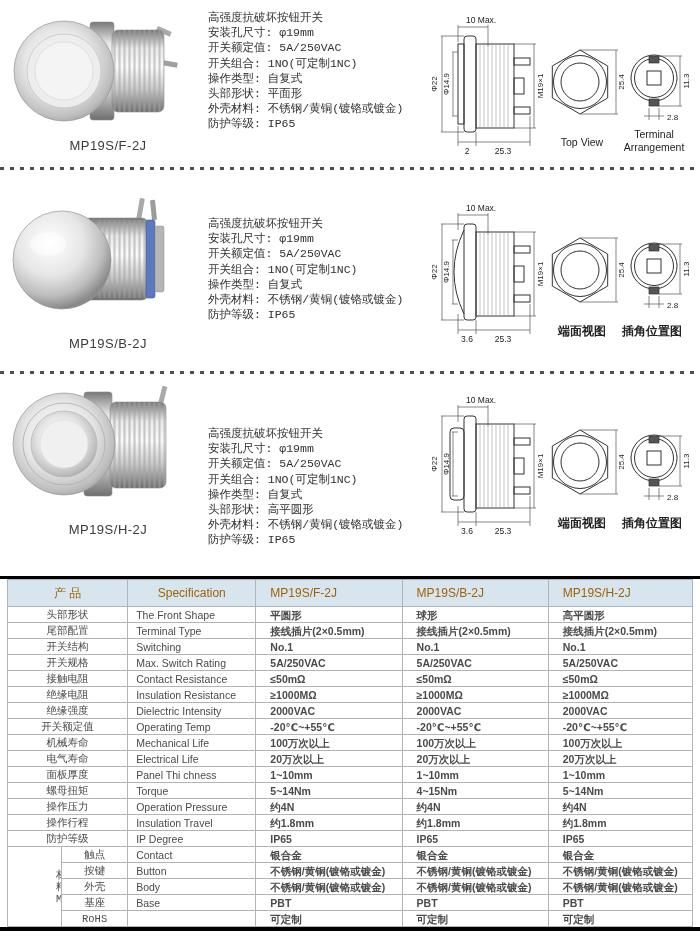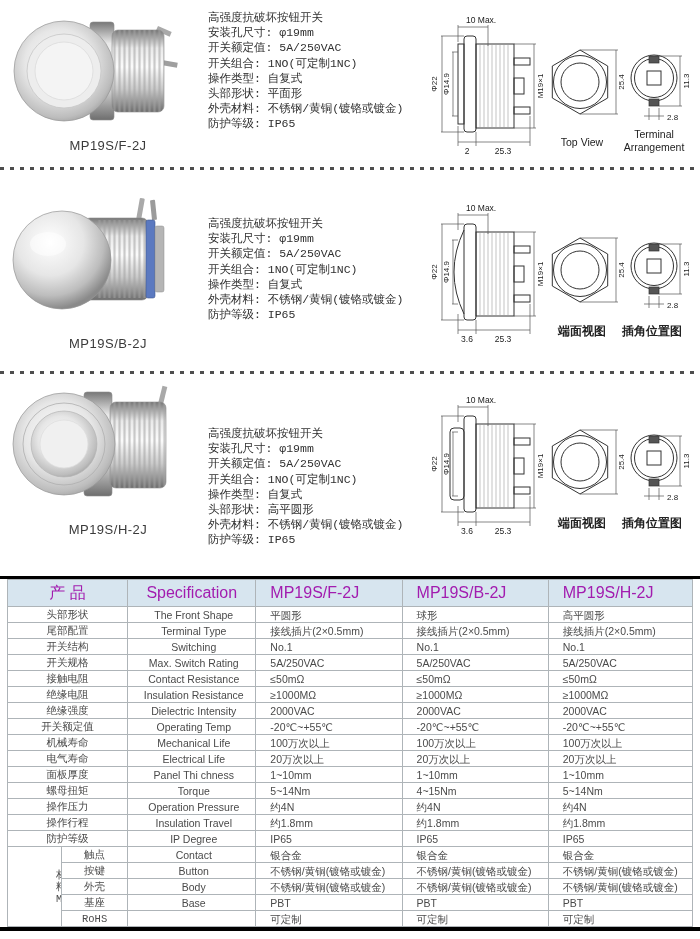--- a/index.html
+++ b/index.html
@@ -22,28 +22,28 @@
     background:repeating-linear-gradient(90deg,#4d4d4d 0 4px,transparent 4px 10px);
   }
   .table-wrap{
     position:absolute;left:0;top:576px;width:700px;box-sizing:border-box;
     border-top:3px solid #000;border-bottom:4px solid #000;padding:0 7px;
     background:#fff;
   }
   table{width:100%;border-collapse:collapse;table-layout:fixed;}
   th,td{border:1px solid #aeb4b8;overflow:hidden;}
   th{
-    background:#d7e5ef;height:24px;font-weight:normal;font-size:16px;color:#a21caf;
+    background:#d7e5ef;height:24px;font-weight:normal;font-size:12px;color:#a16207;
     text-align:center;padding:1px 2px;
   }
   th.val{text-align:left;padding-left:14px;}
   td{height:13px;padding:1px 4px;font-size:10.5px;line-height:12px;color:#4a4a4a;}
   td.lab,td.sub,td.mat{text-align:center;font-family:Liberation Mono, monospace;}
-  td.spec{padding-left:8px;text-align:center;}
-  td.val{padding-left:14px;}
+  td.spec{padding-left:8px;}
+  td.val{padding-left:14px;font-weight:bold;}
   td.mat div{text-align:center;margin-left:44px;}
 </style>
 </head>
 <body>
 
 <div class="section" style="top:4px;height:162px;">
   <div class="photo" style="left:12px;top:4px;width:190px;height:126px;"><svg width="190" height="126" viewBox="0 0 190 126">
         <defs>
           <radialGradient id="f0" cx="45%" cy="42%" r="68%">
             <stop offset="0" stop-color="#ffffff"></stop>

